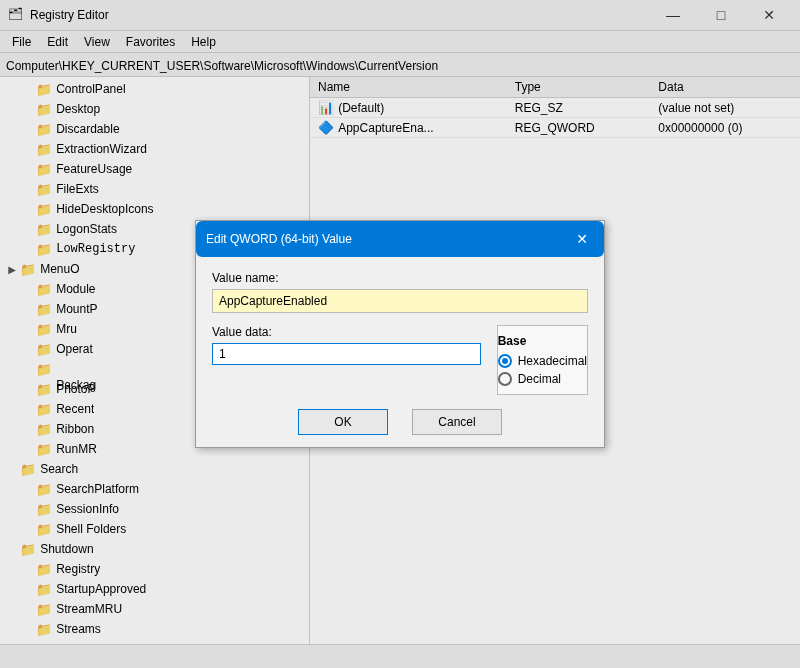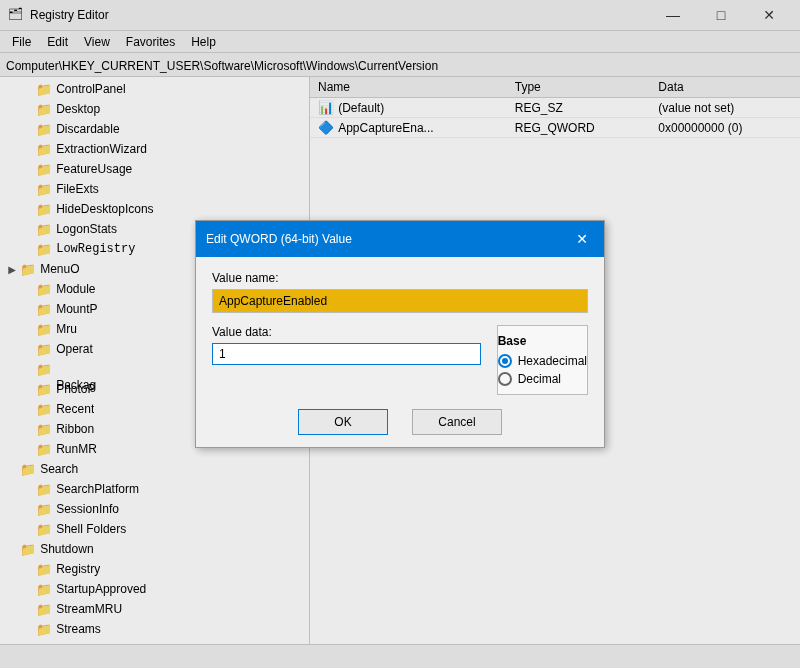--- a/index.html
+++ b/index.html
@@ -112,31 +112,32 @@
       border: 1px solid #999;
       box-shadow: 2px 2px 8px rgba(0,0,0,0.3);
       width: 410px;
     }
     .dialog-title-bar {
       background: #0078d7;
       color: white;
       padding: 6px 10px;
       display: flex; align-items: center; justify-content: space-between;
       font-size: 12px;
+      border-radius: 6px;
     }
     .dialog-close-btn {
       background: transparent; border: none; color: white;
       font-size: 14px; cursor: pointer; width: 24px; height: 24px;
       display: flex; align-items: center; justify-content: center;
     }
     .dialog-body { padding: 14px 16px 12px; }
     .dialog-label { font-size: 12px; margin-bottom: 4px; }
     .dialog-name-display {
       width: 100%; padding: 4px 6px; font-size: 12px;
-      background: #eab308; border: 1px solid #bbb;
+      background: #fef9c3; border: 1px solid #bbb;
       margin-bottom: 12px;
     }
     .dialog-row { display: flex; gap: 16px; align-items: flex-start; }
     .dialog-left { flex: 1; }
     .dialog-right {
       border: 1px solid #bbb; padding: 8px 0; background: #f8f8f8;
     }
     .dialog-right-title { font-size: 12px; font-weight: bold; margin-bottom: 6px; }
     .dialog-input {
       width: 100%; padding: 3px 6px; font-size: 12px;

